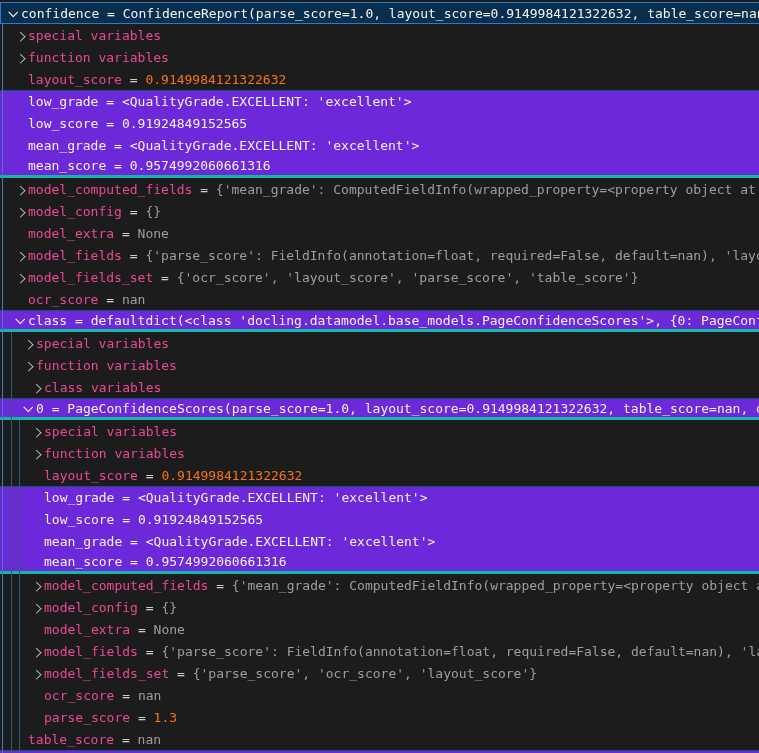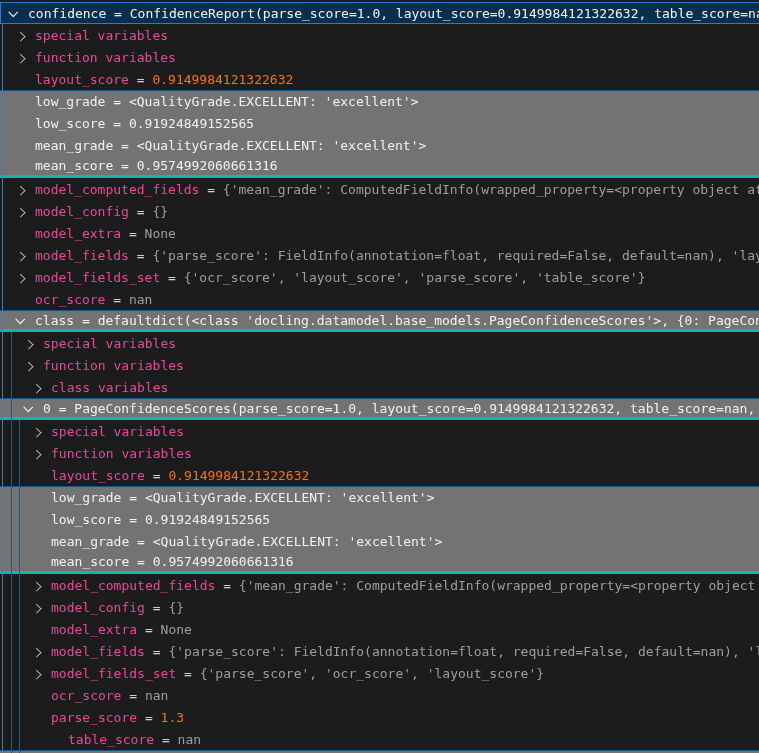--- a/index.html
+++ b/index.html
@@ -22,21 +22,20 @@
     white-space:pre;
     overflow:hidden;
     cursor:pointer;
   }
   .row .content{
     display:flex;
     align-items:flex-end;
     white-space:pre;
     overflow:hidden;
     flex:1;
-    margin-left:7px;
   }
   .tw{
     display:inline-flex;
     align-items:center;
     justify-content:center;
     width:16px;
     height:22px;
     flex:none;
     color:#c0c0c0;
   }
@@ -48,21 +47,21 @@
     display:block;
   }
   .tw.expanded::before{transform:rotate(45deg) translate(-1px,-1px);}
   .tw.collapsed::before{transform:rotate(-45deg) translate(-1px,1px);}
   .tw.none::before{content:"";}
   .name{color:#ec4899;}
   .eq{color:#cfcfcf;}
   .val-dim{color:#9e9e9e;}
   .val-num{color:#f97316;}
   
-  .row.changed{background:#737373;}
+  .row.changed{background:#6d28d9;}
   .row.changed .name,.row.changed .eq,.row.changed .val-dim,.row.changed .val-num{color:#f2f2f2;}
   .row.changed .tw{color:#ffffff;}
   .row.edge-top{border-top:1px solid #15537c;}
   .row.edge-bottom{border-bottom:3px solid #14b8a6;}
   
   .row.focused{
     background:#082f4e;
     border-top:1px solid #2b7ad0;
     border-bottom:1px solid #2b7ad0;
     border-left:1px solid #2b7ad0;
@@ -235,21 +234,21 @@
   <div class="row" style="padding-left: 28px;">
     <span class="tw none"></span>
     <span class="content"><span class="name">ocr_score</span><span class="eq"> = </span><span class="val val-dim">nan</span></span>
   </div>
 
   <div class="row" style="padding-left: 28px;">
     <span class="tw none"></span>
     <span class="content"><span class="name">parse_score</span><span class="eq"> = </span><span class="val val-num">1.3</span></span>
   </div>
 
-  <div class="row" style="padding-left: 45px;">
+  <div class="row" style="padding-left: 12px;">
     <span class="tw none"></span>
     <span class="content"><span class="name">table_score</span><span class="eq"> = </span><span class="val val-dim">nan</span></span>
   </div>
 
   <div class="row changed edge-top" style="padding-left: 28px;">
     <span class="tw none"></span>
     <span class="content"><span class="name"></span></span>
   </div>
 </div>
 <div class="guide" style="left: 2px; top: 24px; background: rgb(67, 124, 180);"></div>

